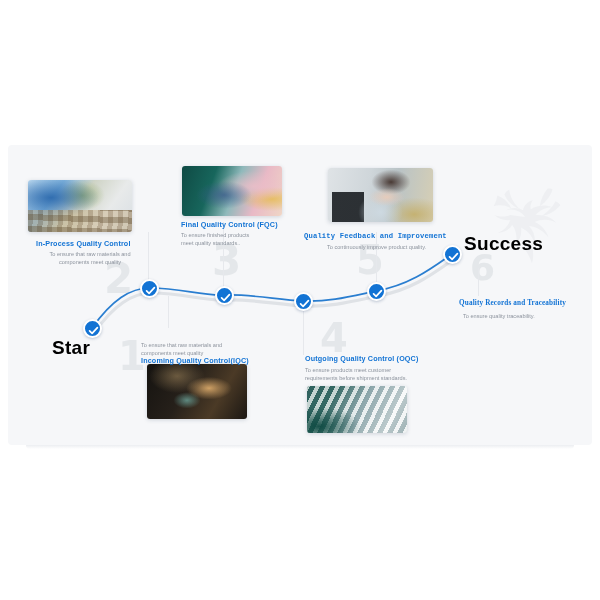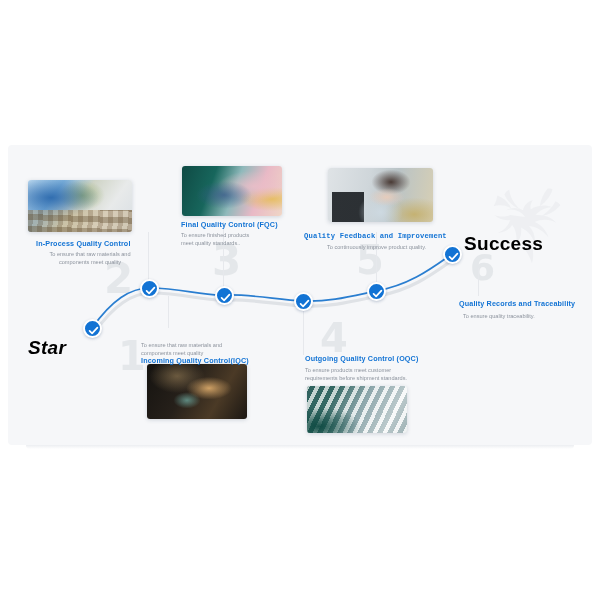--- a/index.html
+++ b/index.html
@@ -129,25 +129,25 @@
 
   <div class="ttl" style="left:36px;top:239px;">In-Process Quality Control</div>
   <div class="desc" style="left:44px;top:250px;width:92px;text-align:center;">To ensure that raw materials and components meet quality</div>
 
   <div class="ttl" style="left:181px;top:220px;">Final Quality Control (FQC)</div>
   <div class="desc" style="left:181px;top:231px;width:80px;">To ensure finished products meet quality standards..</div>
 
   <div class="ttl" style="left:304px;top:232px;font-family:Liberation Mono, monospace;">Quality Feedback and Improvement</div>
   <div class="desc" style="left:327px;top:243px;width:105px;">To continuously improve product quality.</div>
 
-  <div class="ttl" style="left:459px;top:299px;">Quality Records and Traceability</div>
+  <div class="ttl" style="left:459px;top:299px;font-family:Liberation Serif, serif;">Quality Records and Traceability</div>
   <div class="desc" style="left:463px;top:312px;width:110px;">To ensure quality traceability.</div>
 
   <div class="ttl" style="left:141px;top:344px;margin-top:12px;">Incoming Quality Control(IQC)</div>
   <div class="desc" style="left:141px;top:341px;width:86px;">To ensure that raw materials and components meet quality</div>
 
   <div class="ttl" style="left:305px;top:354px;">Outgoing Quality Control (OQC)</div>
   <div class="desc" style="left:305px;top:366px;width:108px;">To ensure products meet customer requirements before shipment standards.</div>
 
-  <div class="bigword" style="left:28px;top:337px;font-style:italic;">Star</div>
+  <div class="bigword" style="left:52px;top:337px;">Star</div>
   <div class="bigword" style="left:464px;top:233px;">Success</div>
 
 </div>
 
 </body></html>

